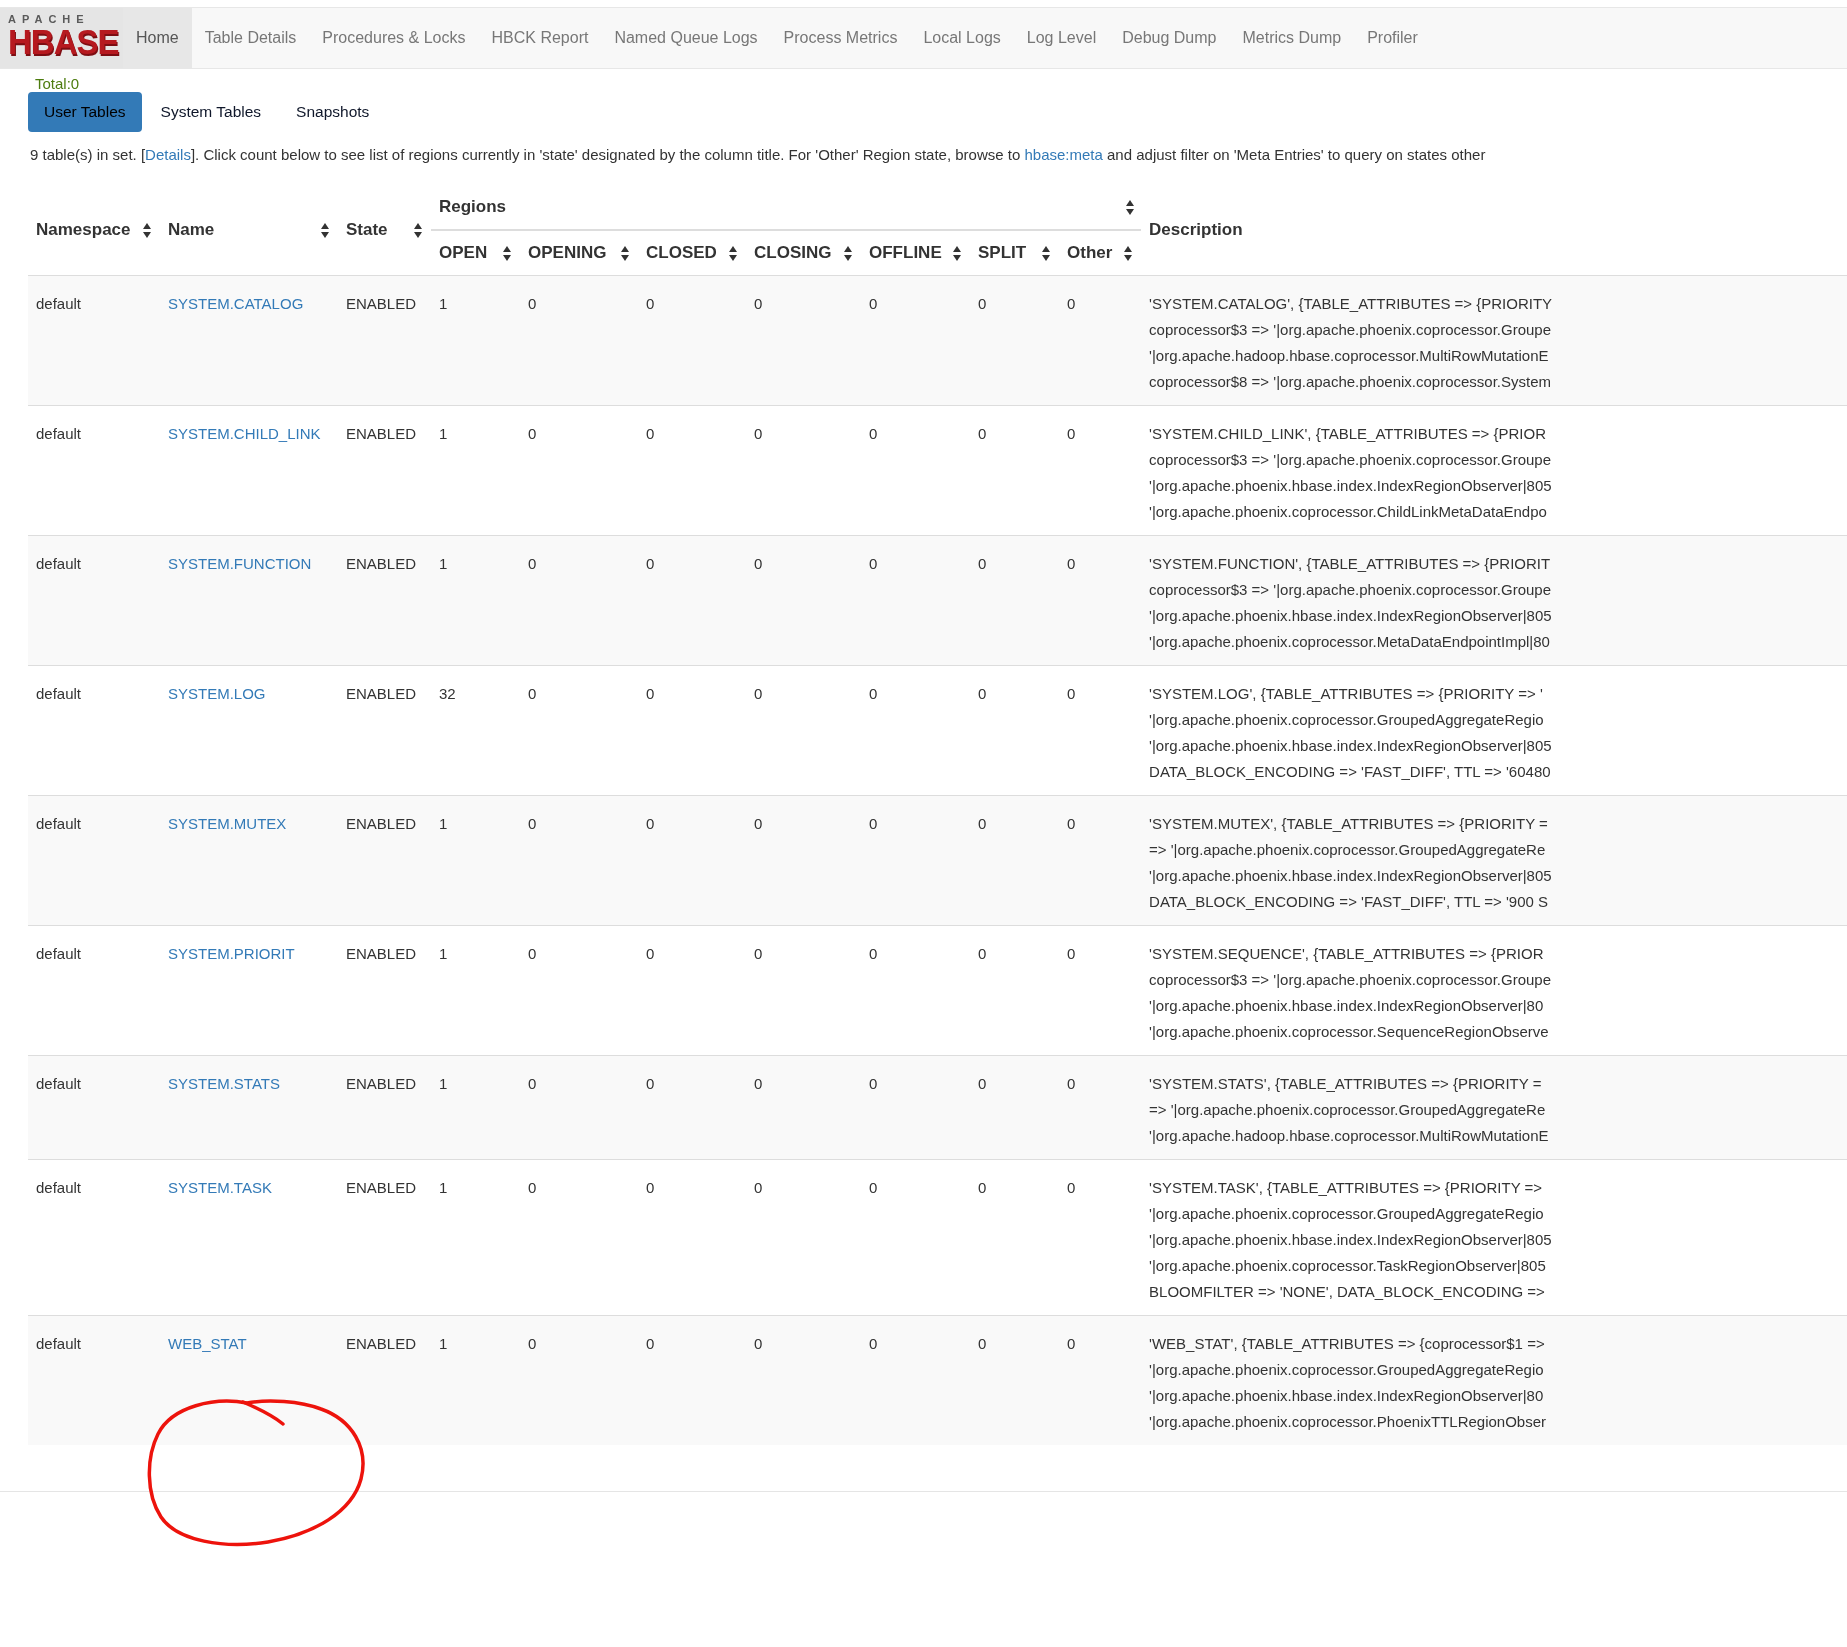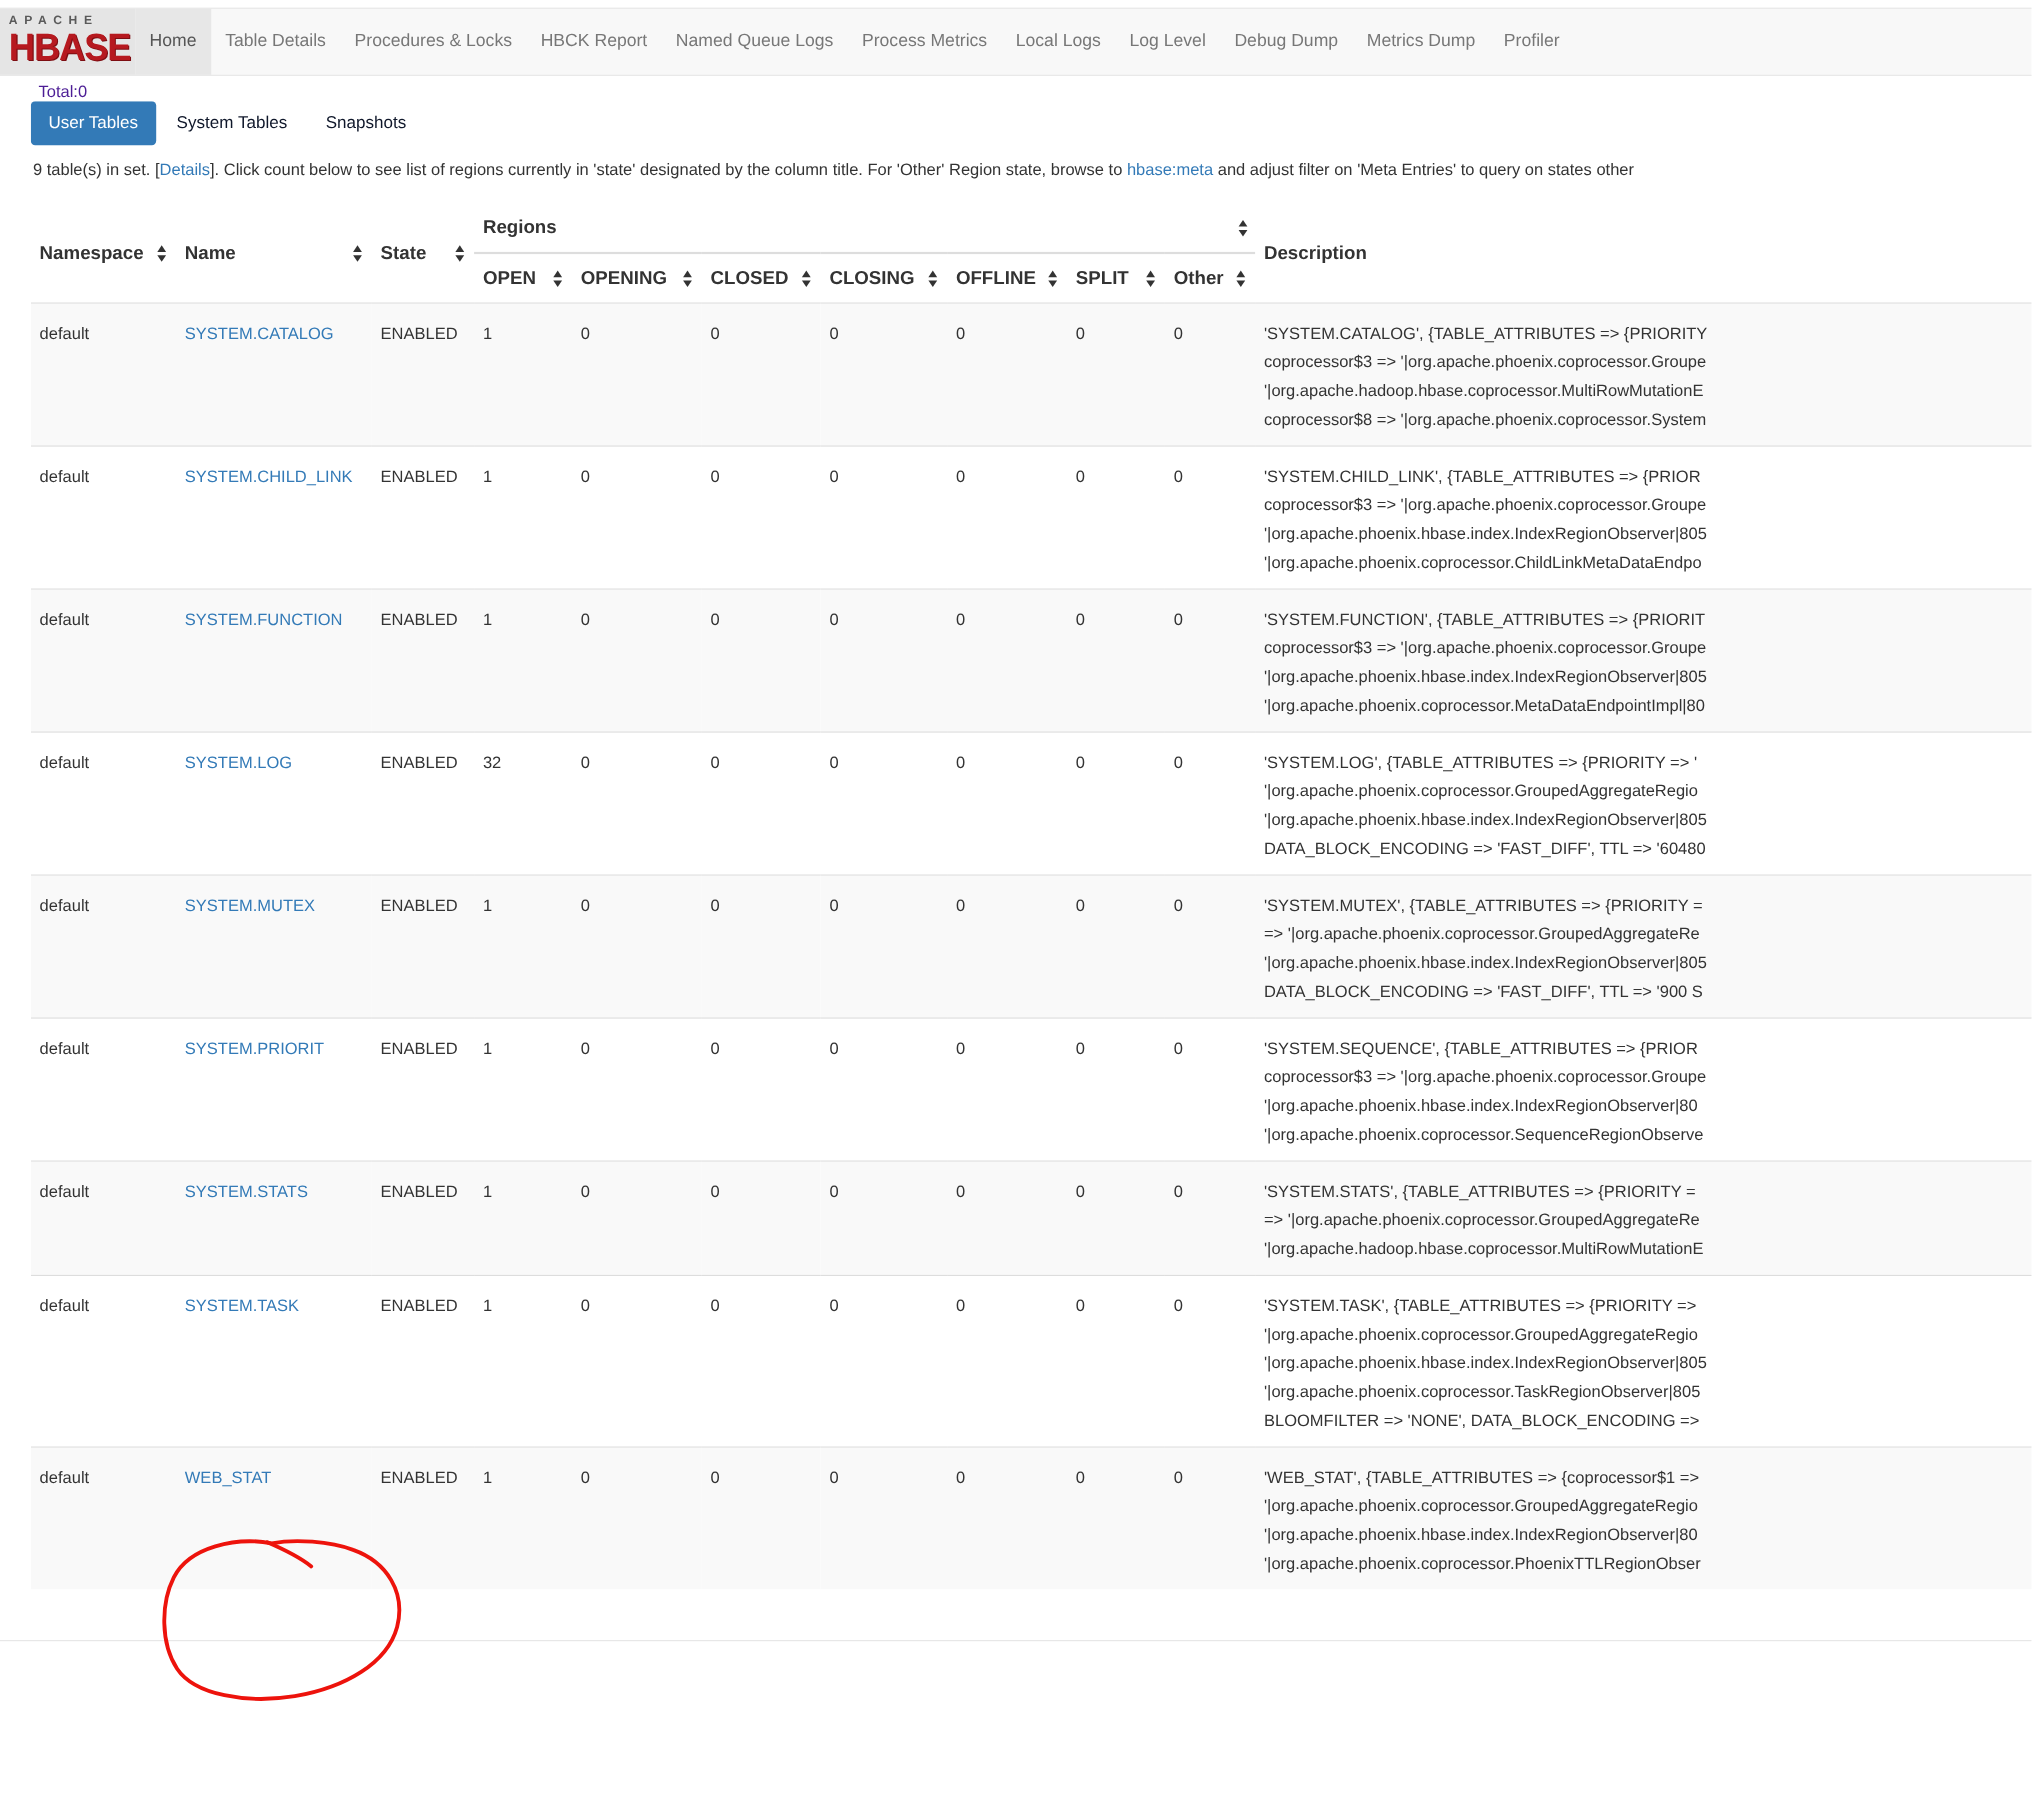--- a/index.html
+++ b/index.html
@@ -31,33 +31,33 @@
     text-shadow:1px 1px 0 #7d0d12;
   }
   .nav-items { list-style:none; margin:0; padding:0; display:flex; flex:1 1 auto; }
   .nav-items li { display:block; }
   .nav-items a {
     display:block; line-height:60px; padding:0 13px; color:#777;
     text-decoration:none; font-size:16px; white-space:nowrap;
   }
   .nav-items li.active a { background:#e7e7e7; color:#555; }
   
-  .total { margin:6px 0 0 35px; color:#4c1d95; }
+  .total { margin:6px 0 0 35px; color:#4d7c0f; }
   .container { margin-left:28px; overflow:hidden; }
   h1.page-title {
     color:#337ab7; font-size:37px; font-weight:400;
     margin:44px 0 14px 0;
   }
   
   .tabs { list-style:none; margin:0 0 14px 0; padding:0; display:flex; }
   .tabs li a {
     display:block; padding:11px 16px; color:#0f172a; text-decoration:none;
     border-radius:4px; font-size:15.5px;
   }
-  .tabs li.active a { background:#337ab7; color:#ffffff; }
+  .tabs li.active a { background:#337ab7; color:#000000; }
   .tabs li { margin-right:3px; }
   
   .summary { margin:0 0 22px 2px; white-space:nowrap; overflow:hidden; }
   .summary a { color:#337ab7; text-decoration:none; }
   
   table.tables { border-collapse:collapse; table-layout:fixed; width:1900px; }
   table.tables th {
     text-align:left; font-weight:bold; color:#333; font-size:17px;
     padding:12px 8px; position:relative; vertical-align:middle;
   }

